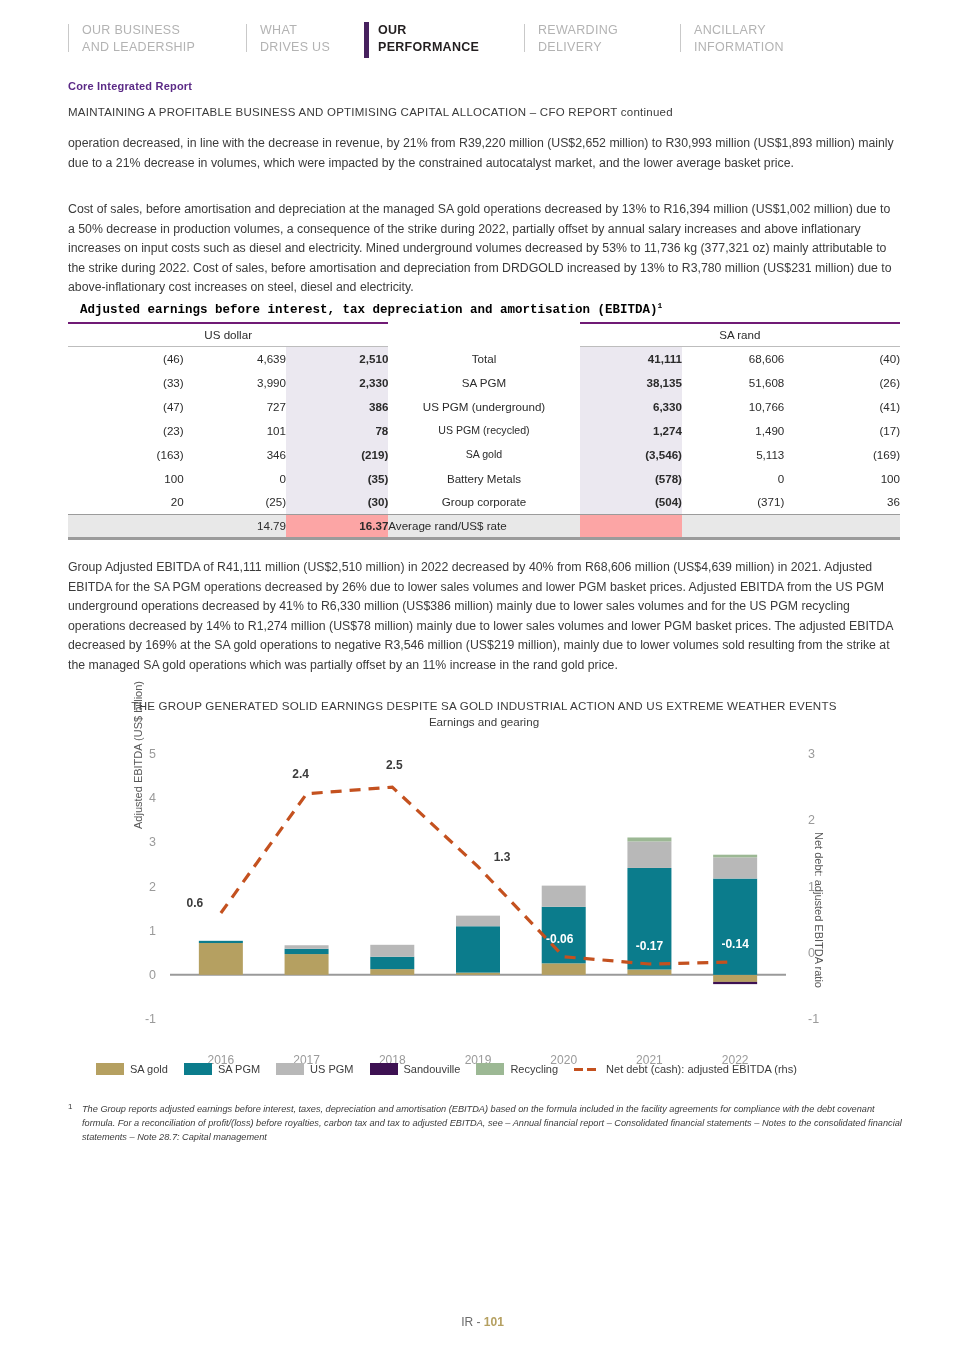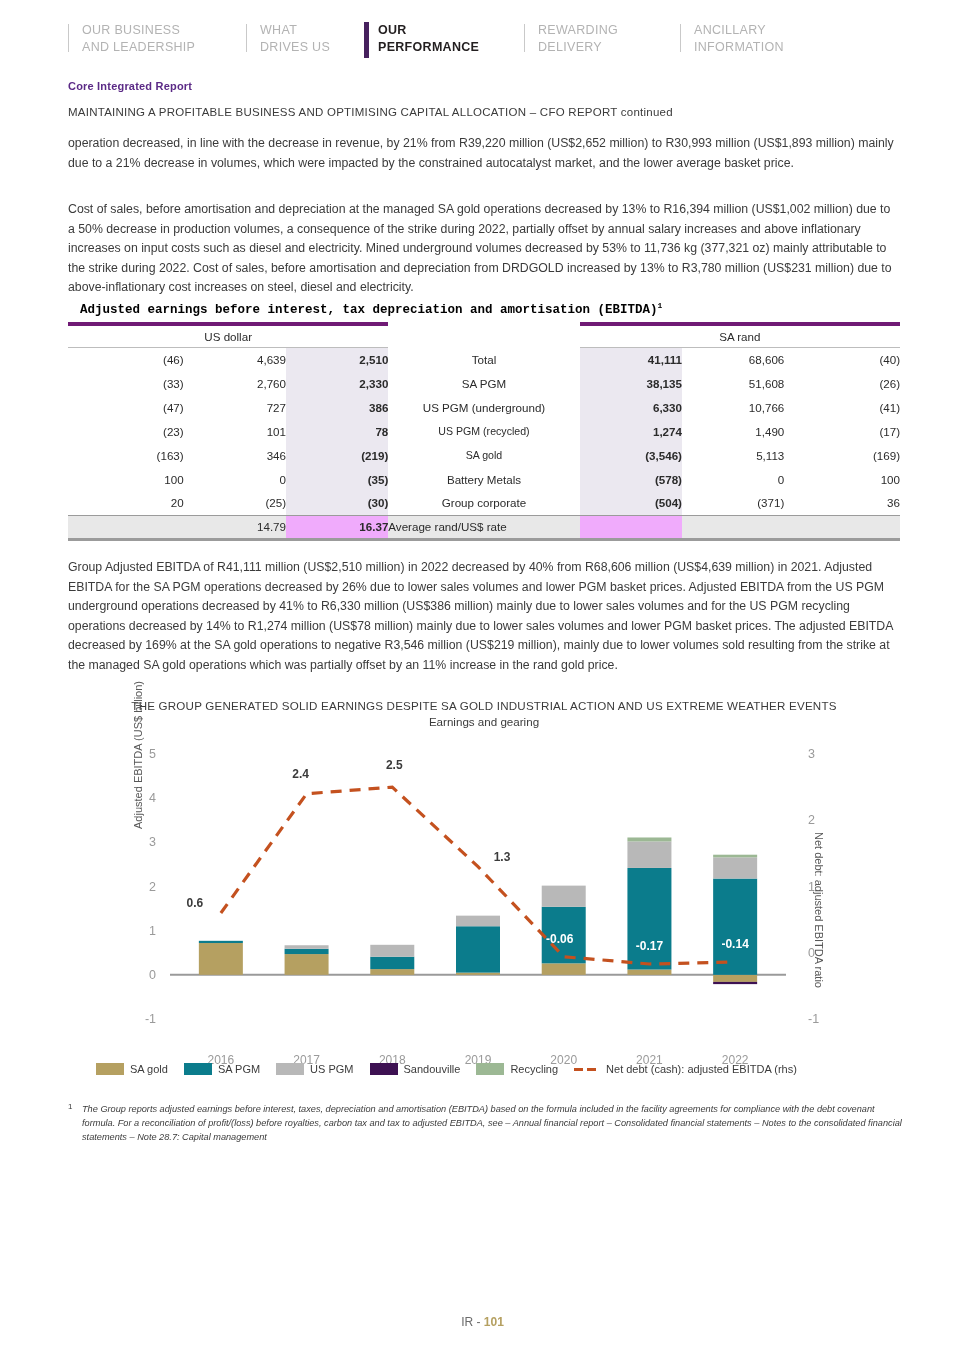--- a/index.html
+++ b/index.html
@@ -67,21 +67,21 @@
   .tbl-title sup { font-size:8px; vertical-align:super; }
 
   table.ebitda {
     position:absolute; left:68px; top:322px;
     width:832px; border-collapse:collapse;
     font-size:11.6px; color:#2b2b2b;
   }
   table.ebitda td, table.ebitda th { padding:0; }
   .grp-row th {
     height:23px; font-weight:normal; font-size:11.6px; text-align:center;
-    border-top:4px solid #701a75; border-bottom:1px solid #bdbdbd;
+    border-top:2px solid #701a75; border-bottom:1px solid #bdbdbd;
     color:#2b2b2b;
   }
   .grp-row th.blank { border-top:none; border-bottom:none; }
   .hdr-row th {
     height:24px; font-weight:normal; text-align:right;
     border-bottom:2px solid #9b9b9b;
     padding-right:8px; color:#2b2b2b;
   }
   .hdr-row th.figname { text-align:center; padding-right:0; }
   .hdr-row th.hl {
@@ -90,21 +90,21 @@
   }
   .d-row td { height:24px; text-align:right; padding-right:8px; }
   .d-row td.figname { text-align:center; padding-right:0; font-size:11.6px; }
   .d-row td.shade { background:#ebe8f0; font-weight:bold; }
   .d-row.small td.figname { font-size:10.6px; }
   .avg-row td {
     height:24px; text-align:right; padding-right:8px;
     background:#e8e8e8; border-top:1px solid #9b9b9b; border-bottom:3px solid #9b9b9b;
   }
   .avg-row td.figname { text-align:left; padding-right:0; }
-  .avg-row td.shade { background:#f0abfc; font-weight:bold; }
+  .avg-row td.shade { background:#fca5a5; font-weight:bold; }
   .last-data td { border-bottom:1px solid #9b9b9b; }
   .c-pct  { width:104px; }
   .c-yr   { width:92px; }
   .c-hl   { width:92px; }
   .c-name { width:172px; }
 
   
   .chart-wrap { position:absolute; left:68px; top:698px; width:832px; height:390px; }
   .chart-title {
     text-align:center; font-size:11.6px; color:#3b3b3b; letter-spacing:.2px; line-height:16px;
@@ -213,21 +213,21 @@
         <td>(46)</td>
         <td>4,639</td>
         <td class="shade">2,510</td>
         <td class="figname">Total</td>
         <td class="shade">41,111</td>
         <td>68,606</td>
         <td>(40)</td>
       </tr>
       <tr class="d-row">
         <td>(33)</td>
-        <td>2,760</td>
+        <td>3,990</td>
         <td class="shade">2,330</td>
         <td class="figname">SA PGM</td>
         <td class="shade">38,135</td>
         <td>51,608</td>
         <td>(26)</td>
       </tr>
       <tr class="d-row">
         <td>(47)</td>
         <td>727</td>
         <td class="shade">386</td>

